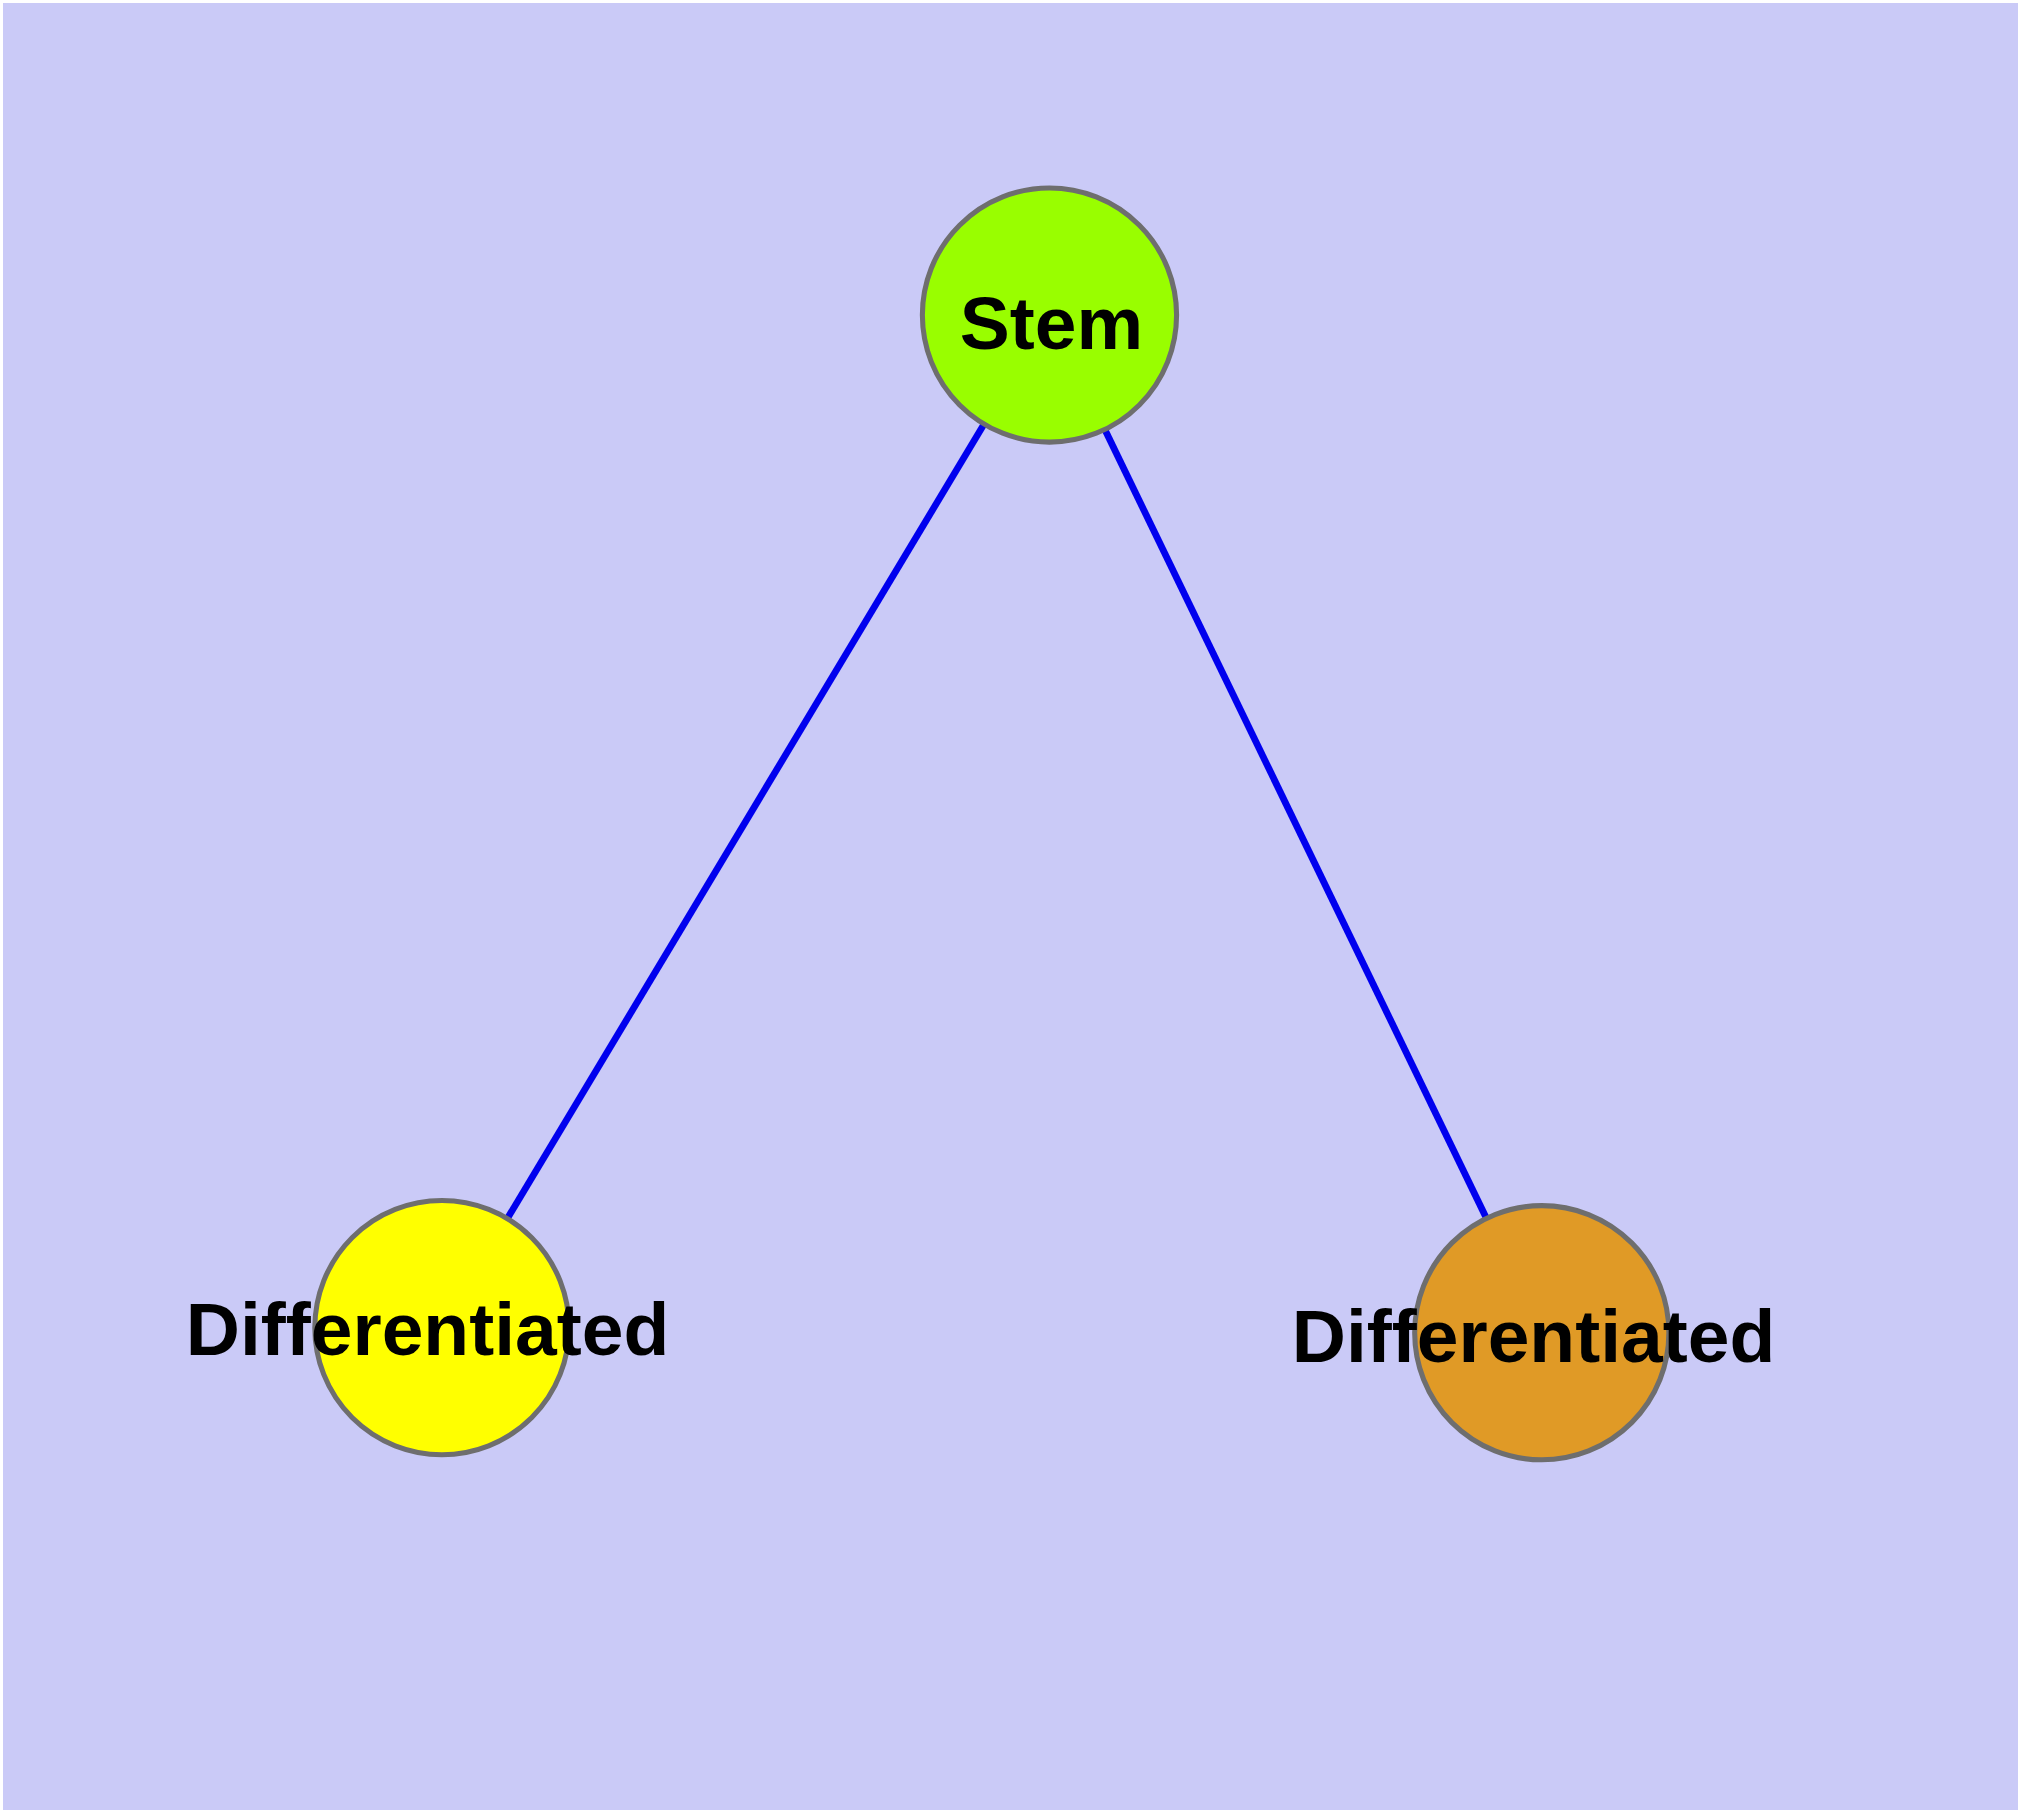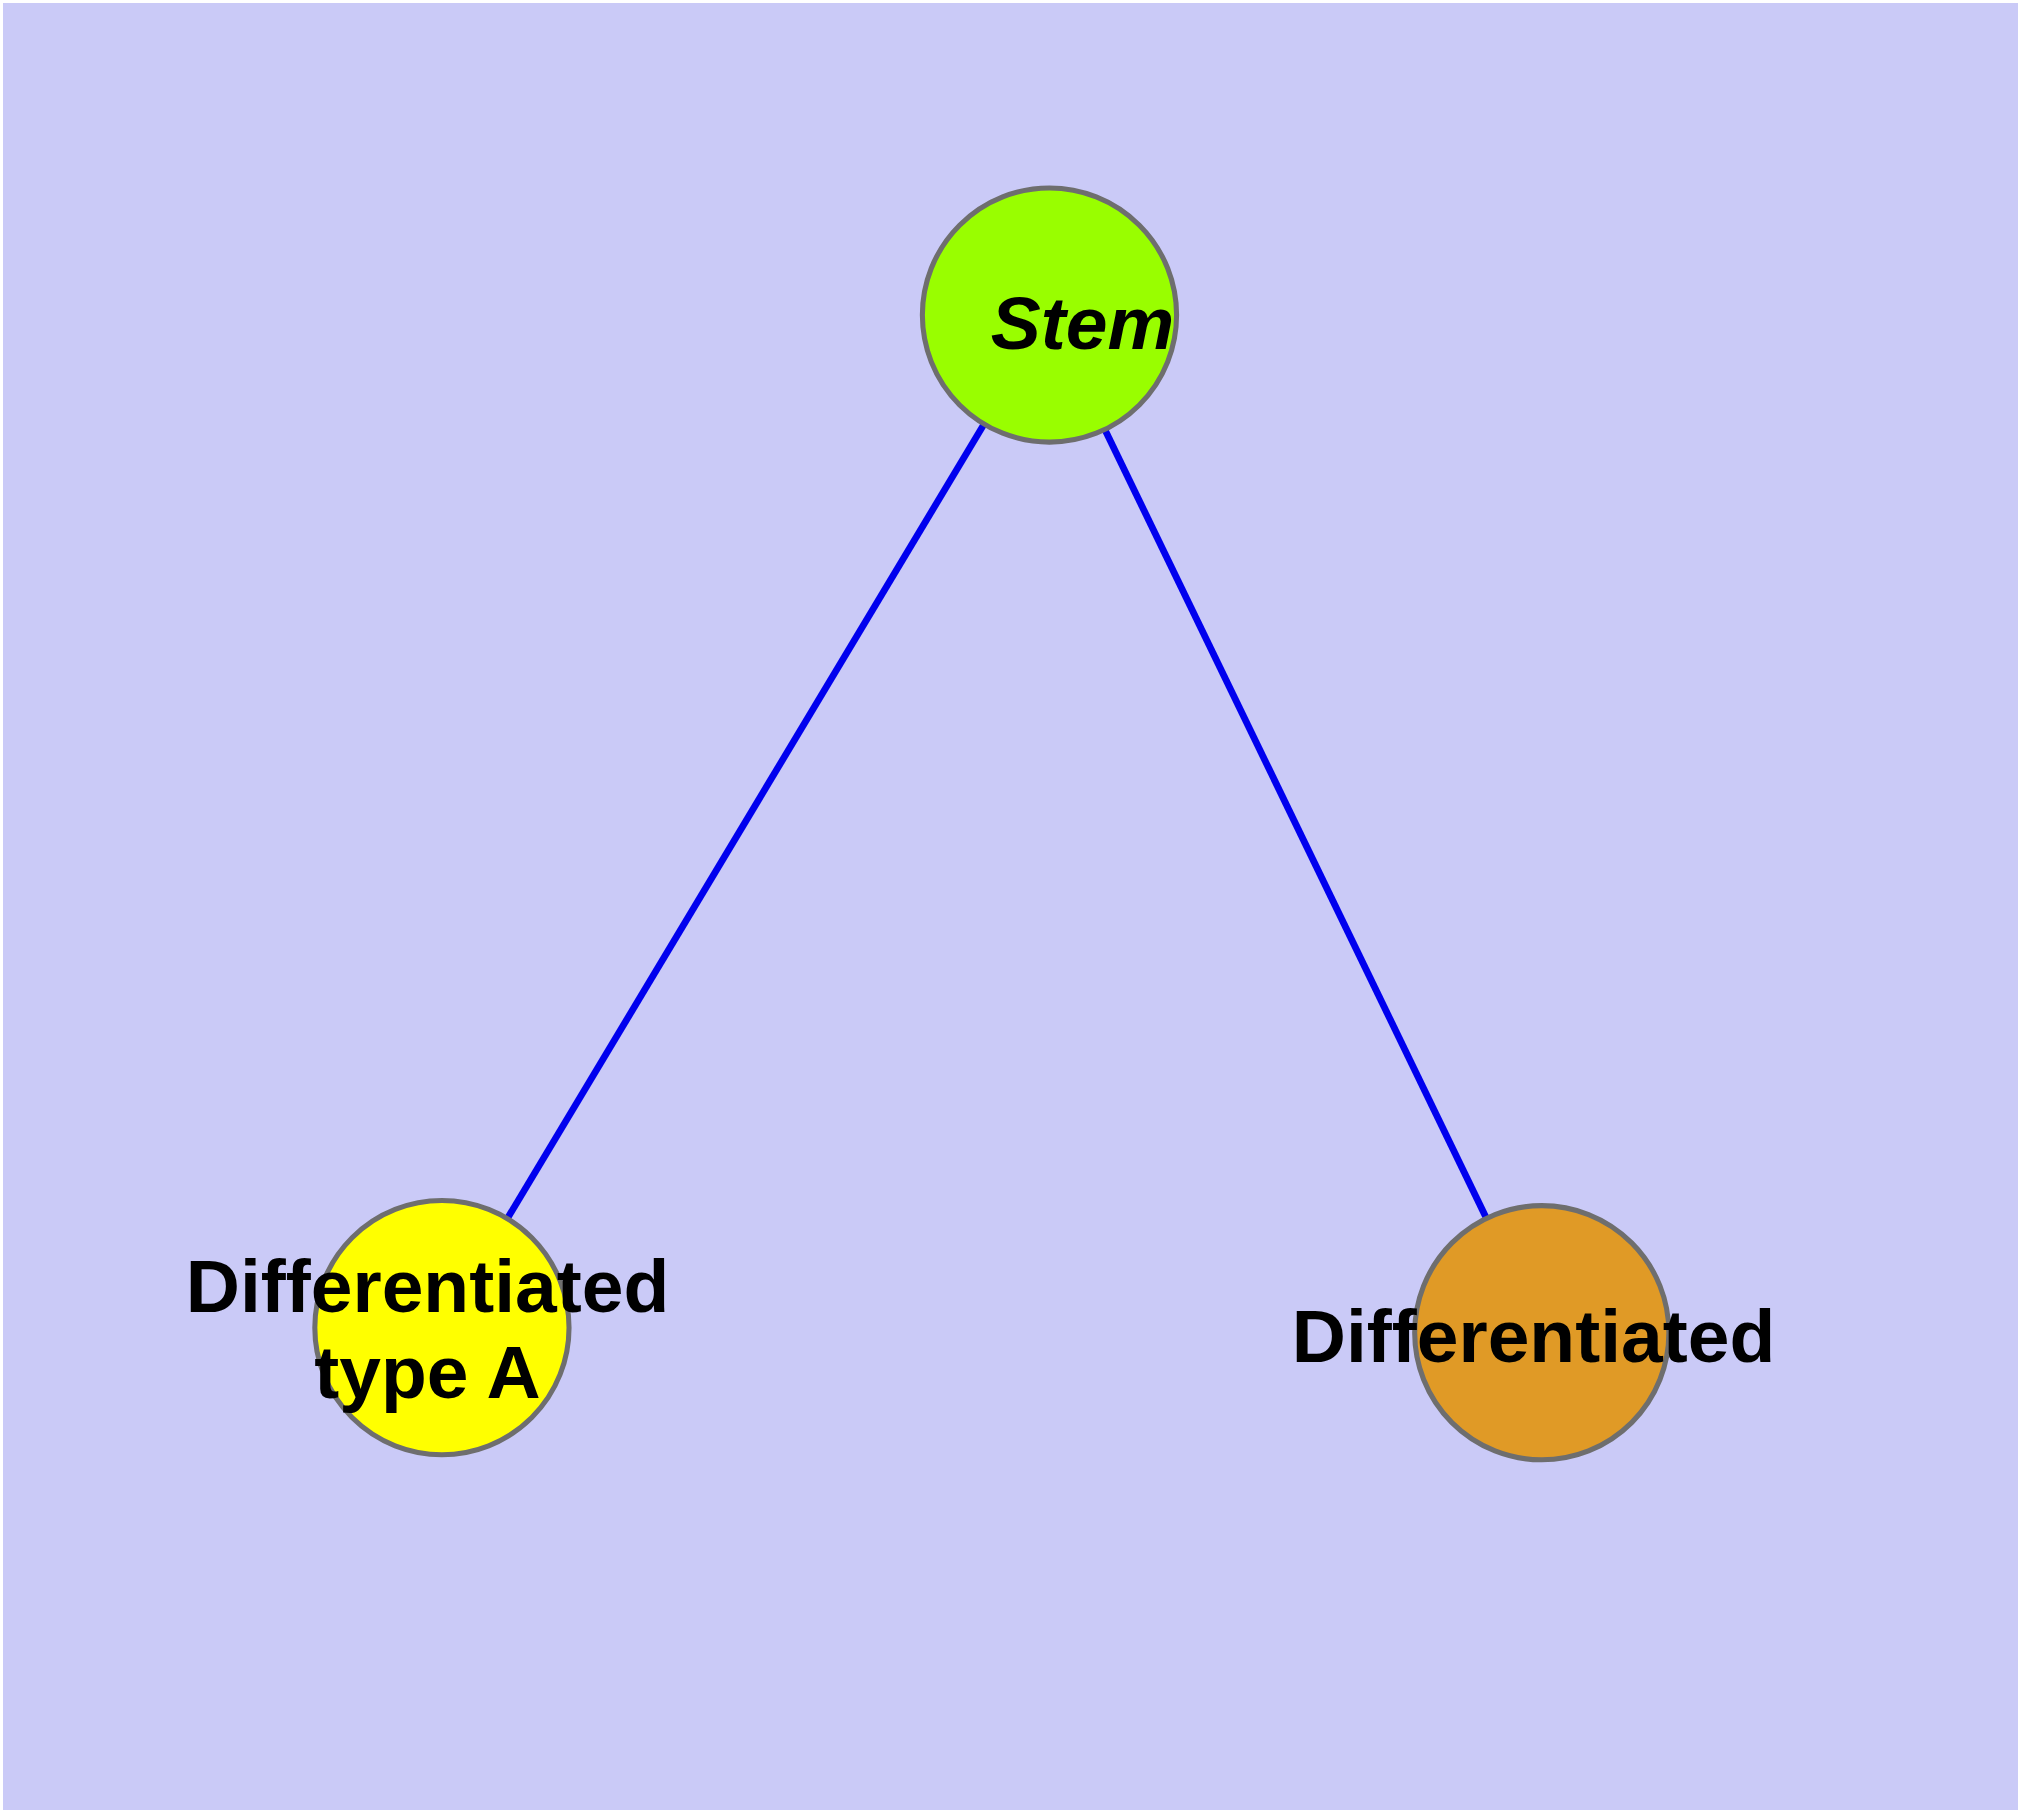--- a/index.html
+++ b/index.html
@@ -40,21 +40,21 @@
     position: absolute;
     transform: translate(-50%, -50%);
     text-align: center;
     color: #000000;
     font-weight: bold;
     font-size: 75px;
     line-height: 86px;
     white-space: nowrap;
     pointer-events: none;
   }
-  .stem-label   { left: 1080px; top:  320px; font-style: italic; }
+  .stem-label   { left: 1049px; top:  320px; }
   .type-a-label { left:  425px; top: 1326px; }
   .type-b-label { left: 1531px; top: 1333px; }
 </style>
 </head>
 <body>
 
 <div class="frame">
   <div class="canvas">
 
     <svg class="graph-svg" width="2015" height="1807" viewBox="3 3 2378 2132">
@@ -64,21 +64,20 @@
 
       <circle class="node" stroke="#6e6e6e" cx="1238" cy="371" r="150" fill="#99fe00"></circle>
       <circle class="node" stroke="#6e6e6e" cx="521" cy="1566" r="150" fill="#ffff00"></circle>
       <circle class="node" stroke="#6e6e6e" cx="1819" cy="1572" r="150" fill="#e09a26"></circle>
     </svg>
 
     <div class="label stem-label">Stem</div>
 
     <div class="label type-a-label">
       <div>Differentiated</div>
-      <div>type A</div>
     </div>
 
     <div class="label type-b-label">
       <div>Differentiated</div>
     </div>
 
   </div>
 </div>
 
 

